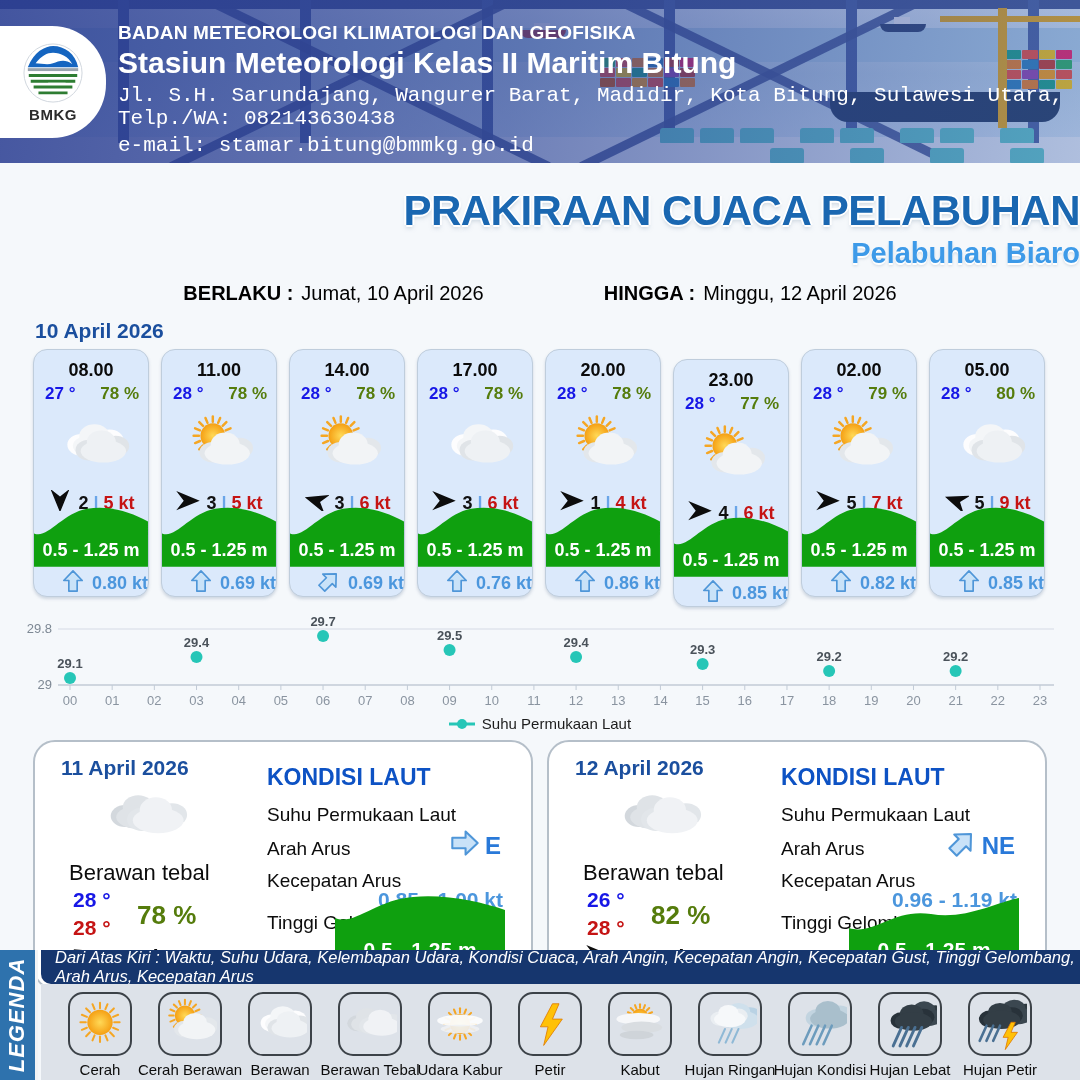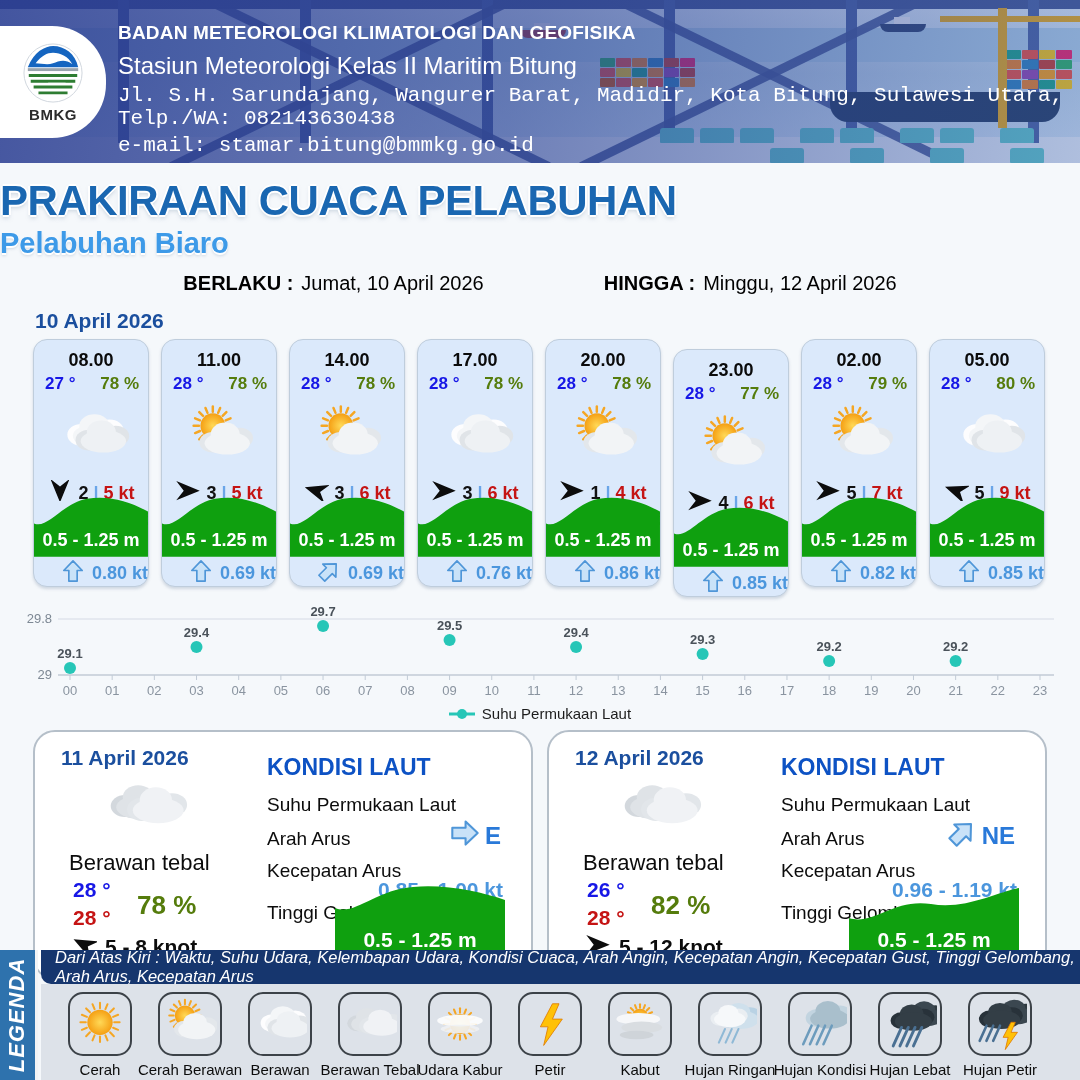--- a/index.html
+++ b/index.html
@@ -20,25 +20,25 @@
   .crane-jib { position:absolute; height:6px; background:#e2a715; }
   .hull { position:absolute; background:#1e3a5f; border-radius:0 0 18px 18px; }
   .chair { position:absolute; width:34px; height:15px; background:#59c3c6; border-radius:3px 3px 1px 1px; }
   .boat { position:absolute; width:46px; height:8px; background:#b03a3a; border-radius:0 0 8px 8px; }
   .boat::after{ content:""; position:absolute; left:14px; top:-7px; width:16px; height:7px; background:#e8eef3;}
   .overlay { position:absolute; inset:0; background:linear-gradient(100deg, rgba(42,60,145,.85) 0%, rgba(44,64,148,.62) 48%, rgba(70,95,175,.30) 100%); }
   .logo-badge { position:absolute; left:0; top:26px; width:106px; height:112px; background:#fff; border-radius:0 54px 54px 0; z-index:5; display:flex; flex-direction:column; align-items:center; justify-content:center; }
   .logo-badge .bmkg-label { font-size:15px; font-weight:bold; color:#2b2b2b; letter-spacing:.5px; margin-top:2px;}
   .header-text { position:absolute; left:118px; top:22px; right:10px; z-index:5; color:#fff; }
   .ht-agency { font-size:19px; font-weight:bold; letter-spacing:.2px; }
-  .ht-station { font-size:24px; font-weight:normal; margin-top:8px; }
+  .ht-station { font-size:30px; font-weight:bold; margin-top:2px; }
   .ht-addr, .ht-mail { font-size:21px; margin-top:4px;font-family:Liberation Mono, monospace; }
 
   
-  .titleblock { text-align:left; padding-top:14px; }
+  .titleblock { text-align:right; padding-top:24px; }
   .main-title { font-size:42px; font-weight:bold; letter-spacing:-.5px; color:#1a67b1;
                 text-shadow:0 2px 0 #fff, 0 -2px 0 #fff, 2px 0 0 #fff, -2px 0 0 #fff, 0 3px 4px rgba(150,170,190,.5); }
   .sub-title { font-size:29px; font-weight:bold; color:#3d9ae8; margin-top:2px;
                text-shadow:0 2px 0 #fff, 0 3px 3px rgba(150,170,190,.4); }
   .validity { display:flex; justify-content:center; gap:120px; margin-top:12px; font-size:20px; color:#000; }
   .validity b { font-weight:bold; margin-right:8px; }
 
   
   .date-label { margin:14px 0 6px 35px; font-size:21px; font-weight:bold; color:#1b4f9e; }
   .cards { display:flex; gap:12px; padding:0 33px; align-items:flex-start; }

